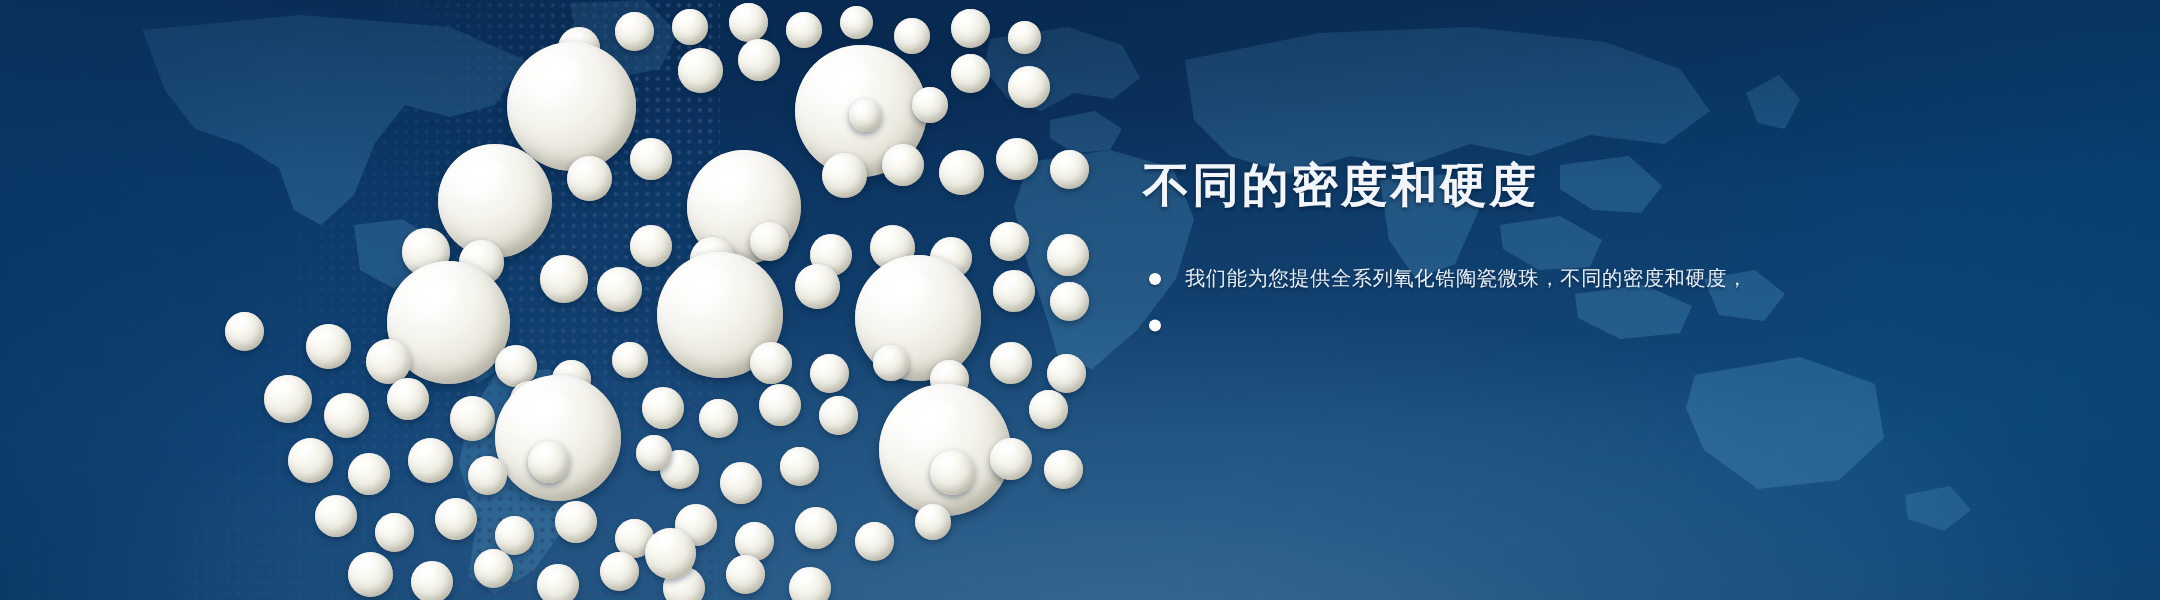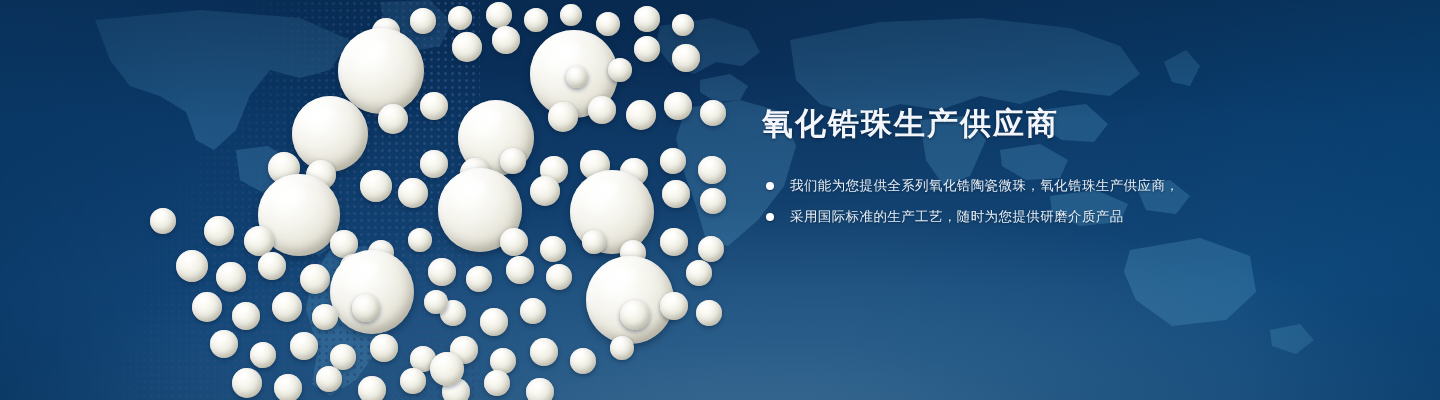--- a/index.html
+++ b/index.html
@@ -259,21 +259,21 @@
       <div class="bead sm" style="left: 442px; top: 378px; width: 28px; height: 28px;"></div>
       <div class="bead sm" style="left: 484px; top: 370px; width: 26px; height: 26px;"></div>
       <div class="bead sm" style="left: 526px; top: 378px; width: 28px; height: 28px;"></div>
       <div class="bead sm" style="left: 430px; top: 352px; width: 34px; height: 34px;"></div>
       <div class="bead sm" style="left: 620px; top: 300px; width: 30px; height: 30px;"></div>
       <div class="bead sm" style="left: 660px; top: 292px; width: 28px; height: 28px;"></div>
       <div class="bead sm" style="left: 696px; top: 300px; width: 26px; height: 26px;"></div>
     </div>
 
   <div class="content">
-    <h1 class="headline">氧化锆珠生产供应商</h1>
+    <h1 class="headline">不同的密度和硬度</h1>
 
     <ul class="bullets" id="bullets">
-        <li class="bullet"><span class="dot"></span><span>我们能为您提供全系列氧化锆陶瓷微珠，氧化锆珠生产供应商，</span></li>
-        <li class="bullet"><span class="dot"></span><span>采用国际标准的生产工艺，随时为您提供研磨介质产品</span></li>
+        <li class="bullet"><span class="dot"></span><span>我们能为您提供全系列氧化锆陶瓷微珠，不同的密度和硬度，</span></li>
+        <li class="bullet"><span class="dot"></span></li>
       </ul>
   </div>
 
 </div>
 
 </body></html>

